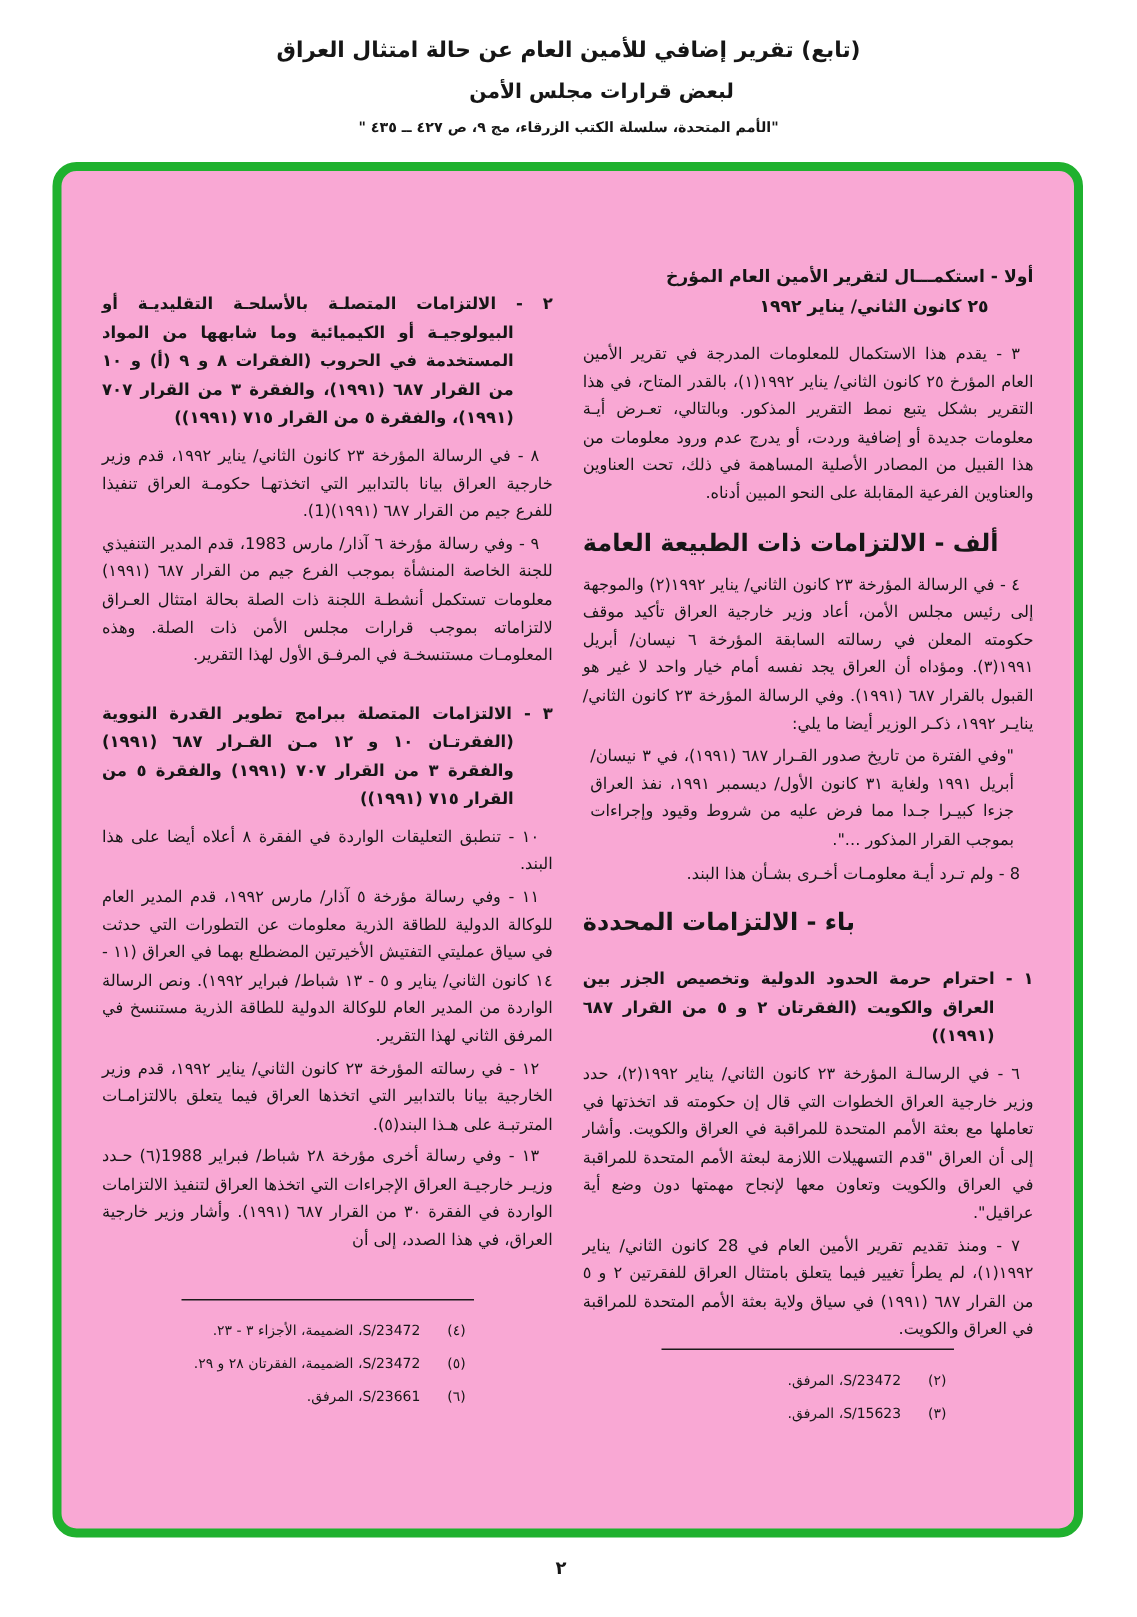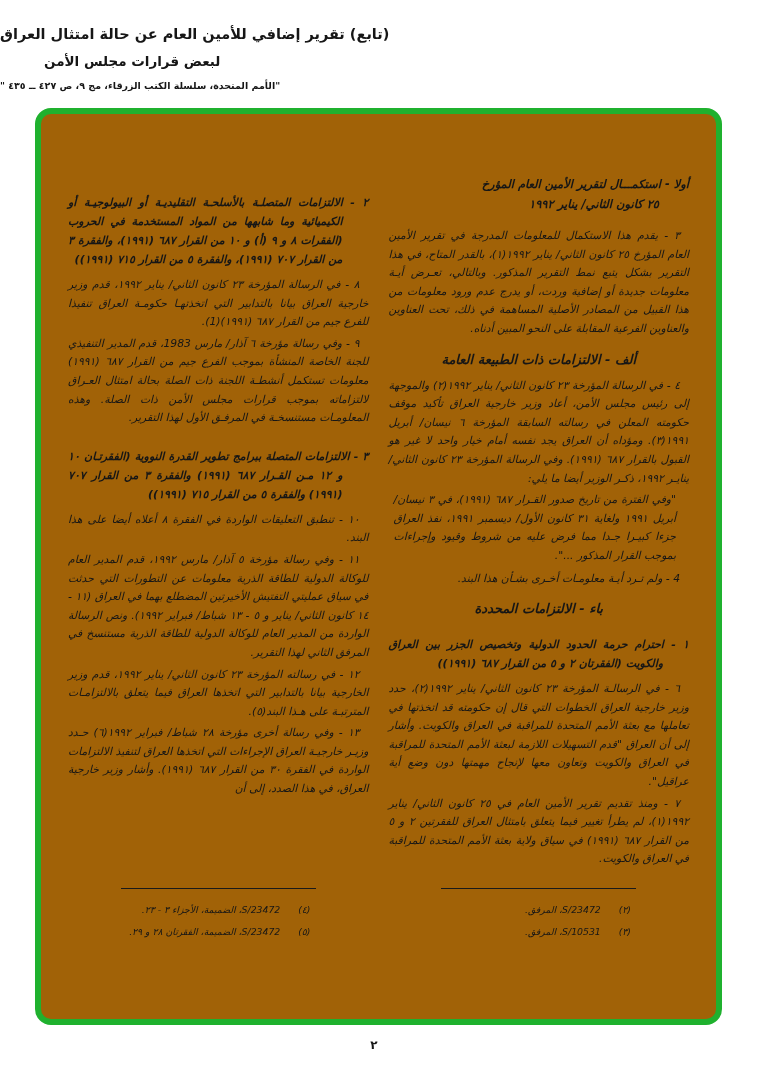--- a/index.html
+++ b/index.html
@@ -3,36 +3,36 @@
 <meta charset="utf-8">
 <style>
   html,body{margin:0;padding:0;}
   body{
     width:758px;height:1078px;background:#ffffff;position:relative;
     direction:rtl;
     font-family:"DejaVu Sans","Liberation Sans",sans-serif;
     color:#161616;
     -webkit-font-smoothing:antialiased;
   }
-  .doc-header{text-align:left;padding-top:26px;}
+  .doc-header{text-align:center;padding-top:26px;}
   .title-1{font-size:14.5px;font-weight:bold;margin-bottom:11px;}
   .title-2{font-size:13.5px;font-weight:bold;margin-bottom:11px;padding-left:44px;}
   .source-line{font-size:9.5px;font-weight:bold;letter-spacing:.2px;}
   .green-box{
     position:absolute;left:35px;top:108px;width:687px;height:917px;
     box-sizing:border-box;border:6px solid #1fb12e;border-radius:16px;
-    background:#a16207;overflow:hidden;font-style:italic;
+    background:#f9a8d4;overflow:hidden;
   }
   .columns{display:flex;gap:20px;padding:60px 27px 0 27px;height:835px;box-sizing:border-box;}
   .col{flex:1 1 0;display:flex;flex-direction:column;min-width:0;}
   .blocks{flex:0 0 auto;}
   
   .para{font-size:10.8px;line-height:18.6px;text-align:justify;text-justify:inter-word;margin:0 0 3px 0;text-indent:9px;}
   .quote{font-size:10.8px;line-height:18.6px;text-align:justify;margin:2px 0 4px 0;padding:0 13px 0 5px;}
-  .center-heading{font-size:13px;font-weight:bold;text-align:center;margin:13px 0 10px 0;}
+  .center-heading{font-size:16px;font-weight:bold;text-align:left;margin:13px 0 10px 0;}
   .item-heading{font-size:11px;font-weight:bold;line-height:19px;text-align:justify;margin:19px 0 7px 0;padding-right:26px;text-indent:-26px;}
   .heading2{font-weight:bold;font-size:11.5px;line-height:20px;margin:0 0 13px 0;}
   .heading2 .h2-line1{text-align:right;}
   .heading2 .h2-line2{text-align:right;padding-right:30px;}
   
   .footnotes{margin-top:auto;padding-bottom:6px;}
   .fn-sep{width:195px;border-top:1.6px solid #1a1a1a;margin:0 auto 10px auto;}
   .fn-line{font-size:9.3px;line-height:22px;padding-right:58px;white-space:nowrap;}
   .fn-marker{display:inline-block;margin-left:18px;}
   .page-number{position:absolute;top:1038px;left:0;width:748px;text-align:center;font-size:12px;font-weight:bold;}
@@ -51,49 +51,50 @@
     <section class="col">
       <div class="blocks">
           <div class="heading2">
             <div class="h2-line1">أولا - استكمـــال لتقرير الأمين العام المؤرخ</div>
             <div class="h2-line2">٢٥ كانون الثاني/ يناير ١٩٩٢</div>
           </div>
           <div class="para">٣ - يقدم هذا الاستكمال للمعلومات المدرجة في تقرير الأمين العام المؤرخ ٢٥ كانون الثاني/ يناير ١٩٩٢(١)، بالقدر المتاح، في هذا التقرير بشكل يتبع نمط التقرير المذكور. وبالتالي، تعـرض أيـة معلومات جديدة أو إضافية وردت، أو يدرج عدم ورود معلومات من هذا القبيل من المصادر الأصلية المساهمة في ذلك، تحت العناوين والعناوين الفرعية المقابلة على النحو المبين أدناه.</div>
           <div class="center-heading">ألف - الالتزامات ذات الطبيعة العامة</div>
           <div class="para">٤ - في الرسالة المؤرخة ٢٣ كانون الثاني/ يناير ١٩٩٢(٢) والموجهة إلى رئيس مجلس الأمن، أعاد وزير خارجية العراق تأكيد موقف حكومته المعلن في رسالته السابقة المؤرخة ٦ نيسان/ أبريل ١٩٩١(٣). ومؤداه أن العراق يجد نفسه أمام خيار واحد لا غير هو القبول بالقرار ٦٨٧ (١٩٩١). وفي الرسالة المؤرخة ٢٣ كانون الثاني/ ينايـر ١٩٩٢، ذكـر الوزير أيضا ما يلي:</div>
           <div class="quote">"وفي الفترة من تاريخ صدور القـرار ٦٨٧ (١٩٩١)، في ٣ نيسان/ أبريل ١٩٩١ ولغاية ٣١ كانون الأول/ ديسمبر ١٩٩١، نفذ العراق جزءا كبيـرا جـدا مما فرض عليه من شروط وقيود وإجراءات بموجب القرار المذكور ...".</div>
-          <div class="para">4 - ولم تـرد أيـة معلومـات أخـرى بشـأن هذا البند.</div>
+          <div class="para">8 - ولم تـرد أيـة معلومـات أخـرى بشـأن هذا البند.</div>
           <div class="center-heading">باء - الالتزامات المحددة</div>
           <div class="item-heading">١ - احترام حرمة الحدود الدولية وتخصيص الجزر بين العراق والكويت (الفقرتان ٢ و ٥ من القرار ٦٨٧ (١٩٩١))</div>
           <div class="para">٦ - في الرسالـة المؤرخة ٢٣ كانون الثاني/ يناير ١٩٩٢(٢)، حدد وزير خارجية العراق الخطوات التي قال إن حكومته قد اتخذتها في تعاملها مع بعثة الأمم المتحدة للمراقبة في العراق والكويت. وأشار إلى أن العراق "قدم التسهيلات اللازمة لبعثة الأمم المتحدة للمراقبة في العراق والكويت وتعاون معها لإنجاح مهمتها دون وضع أية عراقيل".</div>
-          <div class="para">٧ - ومنذ تقديم تقرير الأمين العام في ٢٥ كانون الثاني/ يناير ١٩٩٢(١)، لم يطرأ تغيير فيما يتعلق بامتثال العراق للفقرتين ٢ و ٥ من القرار ٦٨٧ (١٩٩١) في سياق ولاية بعثة الأمم المتحدة للمراقبة في العراق والكويت.</div>
+          <div class="para">٧ - ومنذ تقديم تقرير الأمين العام في 28 كانون الثاني/ يناير ١٩٩٢(١)، لم يطرأ تغيير فيما يتعلق بامتثال العراق للفقرتين ٢ و ٥ من القرار ٦٨٧ (١٩٩١) في سياق ولاية بعثة الأمم المتحدة للمراقبة في العراق والكويت.</div>
         </div>
       <div class="footnotes">
         <div class="fn-sep"></div>
         <div class="footnotes-list">
             <div class="fn-line"><span class="fn-marker">(٢)</span><span class="fn-text">S/23472، المرفق.</span></div>
-            <div class="fn-line"><span class="fn-marker">(٣)</span><span class="fn-text">S/10531، المرفق.</span></div>
+            <div class="fn-line"><span class="fn-marker">(٣)</span><span class="fn-text">S/15623، المرفق.</span></div>
           </div>
       </div>
     </section>
     <section class="col">
       <div class="blocks">
           <div class="item-heading">٢ - الالتزامات المتصلـة بالأسلحـة التقليديـة أو البيولوجيـة أو الكيميائية وما شابهها من المواد المستخدمة في الحروب (الفقرات ٨ و ٩ (أ) و ١٠ من القرار ٦٨٧ (١٩٩١)، والفقرة ٣ من القرار ٧٠٧ (١٩٩١)، والفقرة ٥ من القرار ٧١٥ (١٩٩١))</div>
           <div class="para">٨ - في الرسالة المؤرخة ٢٣ كانون الثاني/ يناير ١٩٩٢، قدم وزير خارجية العراق بيانا بالتدابير التي اتخذتهـا حكومـة العراق تنفيذا للفرع جيم من القرار ٦٨٧ (١٩٩١)(1).</div>
           <div class="para">٩ - وفي رسالة مؤرخة ٦ آذار/ مارس 1983، قدم المدير التنفيذي للجنة الخاصة المنشأة بموجب الفرع جيم من القرار ٦٨٧ (١٩٩١) معلومات تستكمل أنشطـة اللجنة ذات الصلة بحالة امتثال العـراق لالتزاماته بموجب قرارات مجلس الأمن ذات الصلة. وهذه المعلومـات مستنسخـة في المرفـق الأول لهذا التقرير.</div>
           <div class="item-heading">٣ - الالتزامات المتصلة ببرامج تطوير القدرة النووية (الفقرتـان ١٠ و ١٢ مـن القـرار ٦٨٧ (١٩٩١) والفقرة ٣ من القرار ٧٠٧ (١٩٩١) والفقرة ٥ من القرار ٧١٥ (١٩٩١))</div>
           <div class="para">١٠ - تنطبق التعليقات الواردة في الفقرة ٨ أعلاه أيضا على هذا البند.</div>
           <div class="para">١١ - وفي رسالة مؤرخة ٥ آذار/ مارس ١٩٩٢، قدم المدير العام للوكالة الدولية للطاقة الذرية معلومات عن التطورات التي حدثت في سياق عمليتي التفتيش الأخيرتين المضطلع بهما في العراق (١١ - ١٤ كانون الثاني/ يناير و ٥ - ١٣ شباط/ فبراير ١٩٩٢). ونص الرسالة الواردة من المدير العام للوكالة الدولية للطاقة الذرية مستنسخ في المرفق الثاني لهذا التقرير.</div>
           <div class="para">١٢ - في رسالته المؤرخة ٢٣ كانون الثاني/ يناير ١٩٩٢، قدم وزير الخارجية بيانا بالتدابير التي اتخذها العراق فيما يتعلق بالالتزامـات المترتبـة على هـذا البند(٥).</div>
-          <div class="para">١٣ - وفي رسالة أخرى مؤرخة ٢٨ شباط/ فبراير ١٩٩٢(٦) حـدد وزيـر خارجيـة العراق الإجراءات التي اتخذها العراق لتنفيذ الالتزامات الواردة في الفقرة ٣٠ من القرار ٦٨٧ (١٩٩١). وأشار وزير خارجية العراق، في هذا الصدد، إلى أن</div>
+          <div class="para">١٣ - وفي رسالة أخرى مؤرخة ٢٨ شباط/ فبراير 1988(٦) حـدد وزيـر خارجيـة العراق الإجراءات التي اتخذها العراق لتنفيذ الالتزامات الواردة في الفقرة ٣٠ من القرار ٦٨٧ (١٩٩١). وأشار وزير خارجية العراق، في هذا الصدد، إلى أن</div>
         </div>
       <div class="footnotes">
         <div class="fn-sep"></div>
         <div class="footnotes-list">
             <div class="fn-line"><span class="fn-marker">(٤)</span><span class="fn-text">S/23472، الضميمة، الأجزاء ٣ - ٢٣.</span></div>
             <div class="fn-line"><span class="fn-marker">(٥)</span><span class="fn-text">S/23472، الضميمة، الفقرتان ٢٨ و ٢٩.</span></div>
+            <div class="fn-line"><span class="fn-marker">(٦)</span><span class="fn-text">S/23661، المرفق.</span></div>
           </div>
       </div>
     </section>
   </div>
 </div>
 
 <div class="page-number">٢</div>
 
 </body></html>

